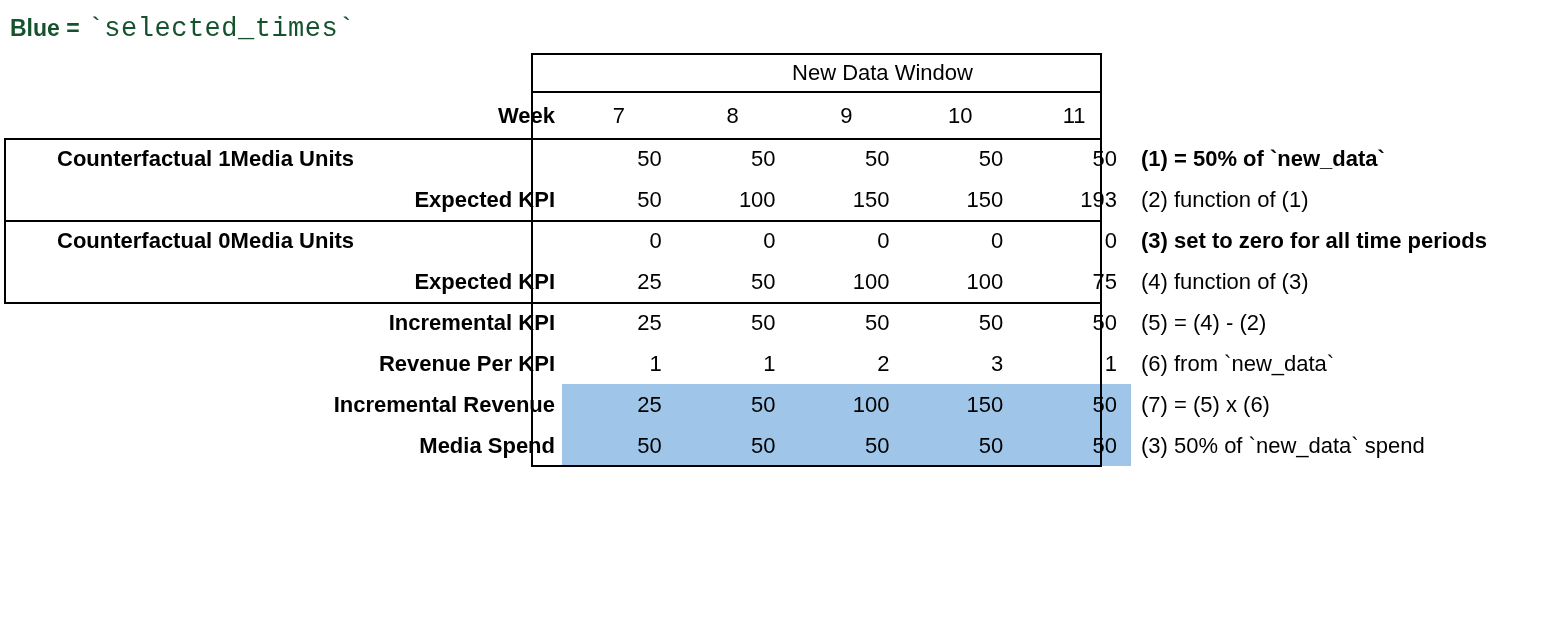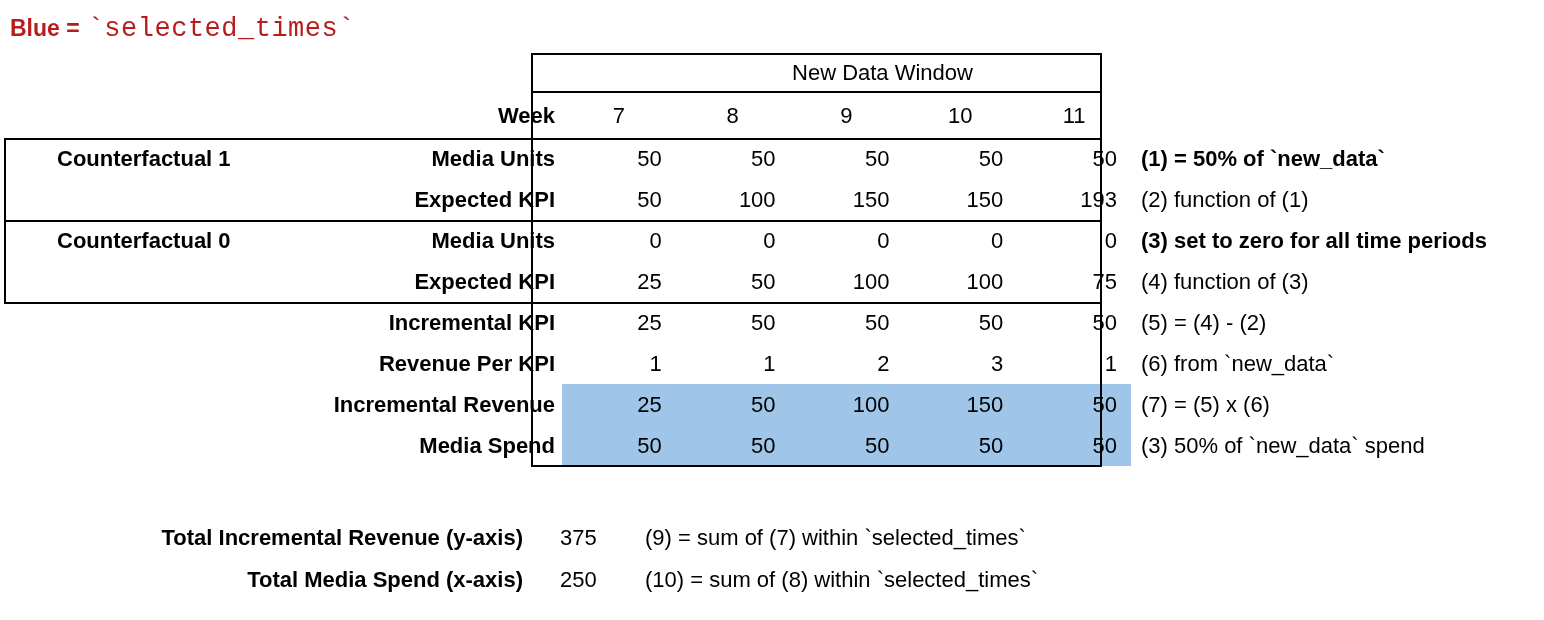--- a/index.html
+++ b/index.html
@@ -1,32 +1,32 @@
 <!DOCTYPE html>
 <html><head>
 <meta charset="utf-8">
 <style>
   html, body { margin:0; padding:0; background:#ffffff; }
   body { width:1544px; height:620px; font-family:"Liberation Sans", sans-serif; color:#000; }
   .wrap { position:relative; width:1544px; height:620px; overflow:hidden; background:#fff; }
 
   
-  .title { position:absolute; left:10px; top:14px; color:#b91c1c; white-space:nowrap; }
+  .title { position:absolute; left:10px; top:14px; color:#14532d; white-space:nowrap; }
   .title .pre { font-weight:bold; font-size:23px; margin-right:8px; }
   .title .code { font-family:"Liberation Mono", monospace; font-size:27px; letter-spacing:0.5px; }
 
   
   .tbl { position:absolute; left:0; top:53px; width:1544px; font-size:22px; }
   .row { display:flex; }
   .h1 { height:39px; }
   .h2 { height:47px; }
   .dr { height:40.875px; }
   .lbl { width:531px; display:flex; align-items:center; justify-content:flex-end;
          padding-right:7px; box-sizing:border-box; font-weight:bold; white-space:nowrap;margin-left:31px; }
-  .lbl.grp { justify-content:space-between; padding-left:26px; }
+  .lbl.grp { justify-content:flex-start; padding-left:26px; }
   .num { width:113.8px; display:flex; align-items:center; justify-content:flex-end;
          padding-right:14px; box-sizing:border-box; }
   .num.ctr { justify-content:center; padding-right:0; }
   .span5 { width:569px; display:flex; align-items:center; justify-content:center;padding-left:36px; }
   .note { flex:1; display:flex; align-items:center; padding-left:10px; white-space:nowrap; }
   .b { font-weight:bold; }
   .hl .num { background:#9FC5E8; }
 
   
   .ln { position:absolute; background:#000; }
@@ -155,26 +155,14 @@
   <div class="ln" style="left:531px; top:53px;  width:571px;  height:2px;"></div>
   <div class="ln" style="left:531px; top:91px;  width:571px;  height:2px;"></div>
   <div class="ln" style="left:4px;   top:138px; width:1098px; height:2px;"></div>
   <div class="ln" style="left:4px;   top:220px; width:1098px; height:2px;"></div>
   <div class="ln" style="left:4px;   top:302px; width:1098px; height:2px;"></div>
   <div class="ln" style="left:531px; top:465px; width:571px;  height:2px;"></div>
   <div class="ln" style="left:4px;   top:138px; width:2px;    height:166px;"></div>
   <div class="ln" style="left:531px; top:53px;  width:2px;    height:414px;"></div>
   <div class="ln" style="left:1100px;top:53px;  width:2px;    height:414px;"></div>
 
-  <div class="sum">
-    <div class="srow">
-      <div class="slbl">Total Incremental Revenue (y-axis)</div>
-      <div class="sval">375</div>
-      <div class="snote">(9) = sum of (7) within `selected_times`</div>
-    </div>
-    <div class="srow">
-      <div class="slbl">Total Media Spend (x-axis)</div>
-      <div class="sval">250</div>
-      <div class="snote">(10) = sum of (8) within `selected_times`</div>
-    </div>
-  </div>
 
 </div>
 
 </body></html>

